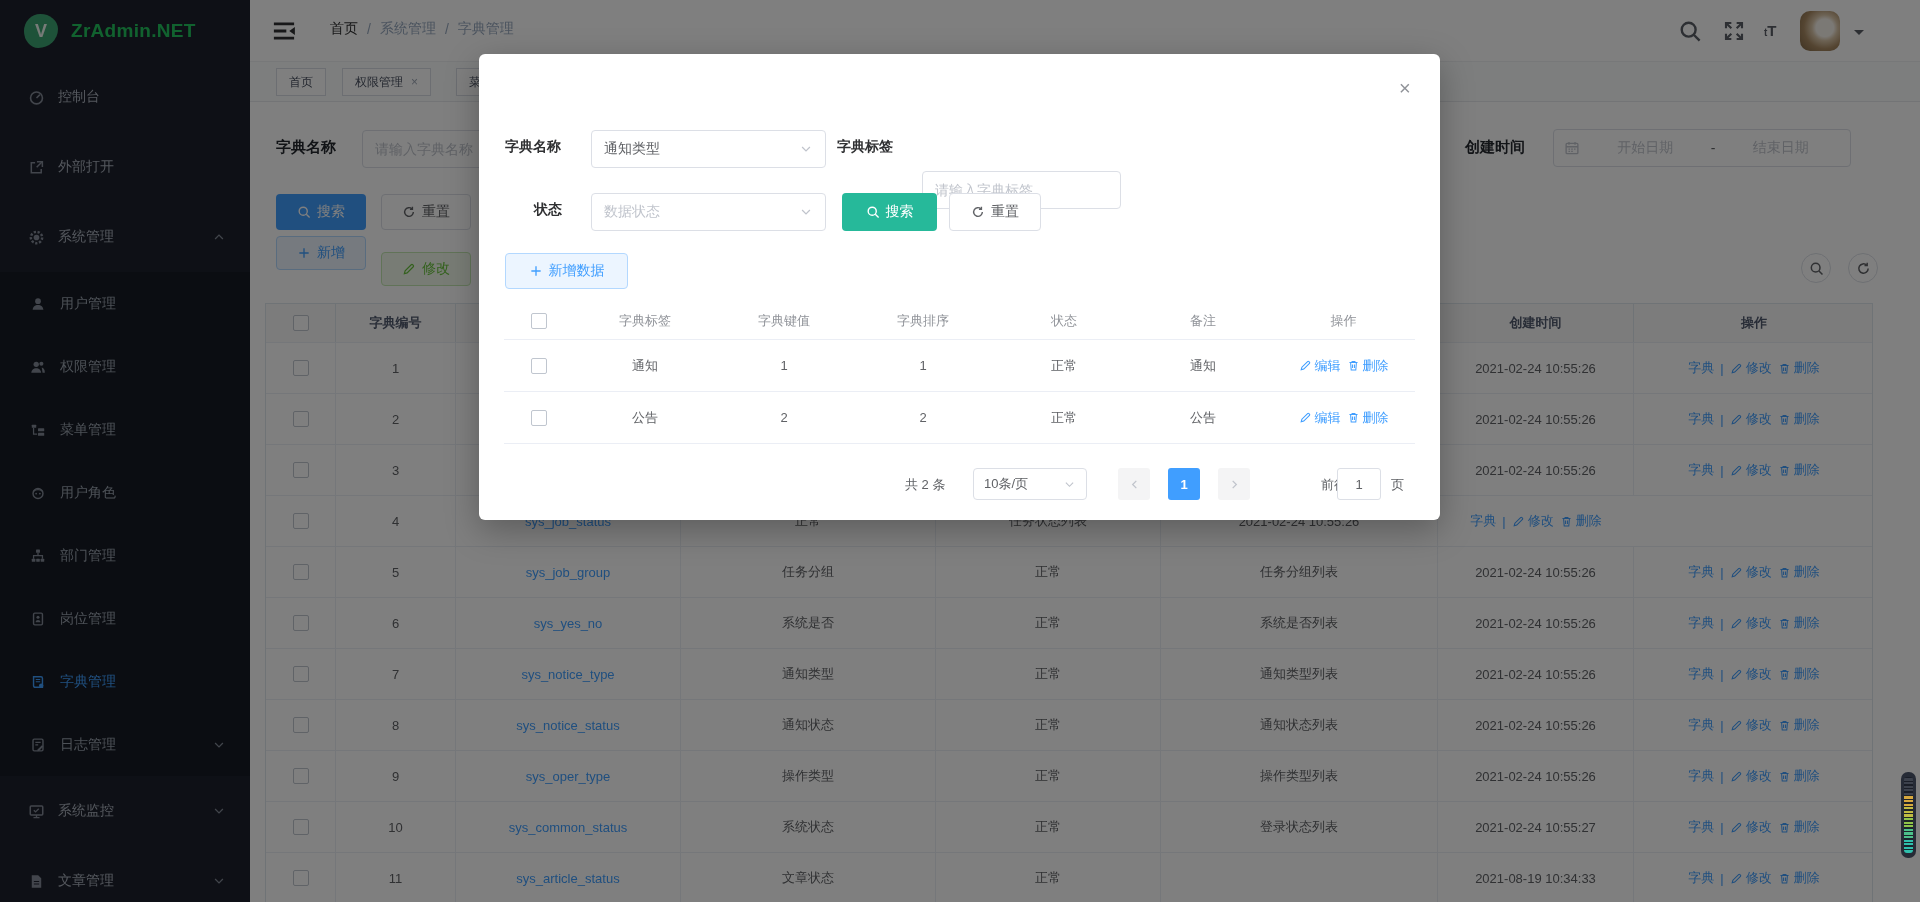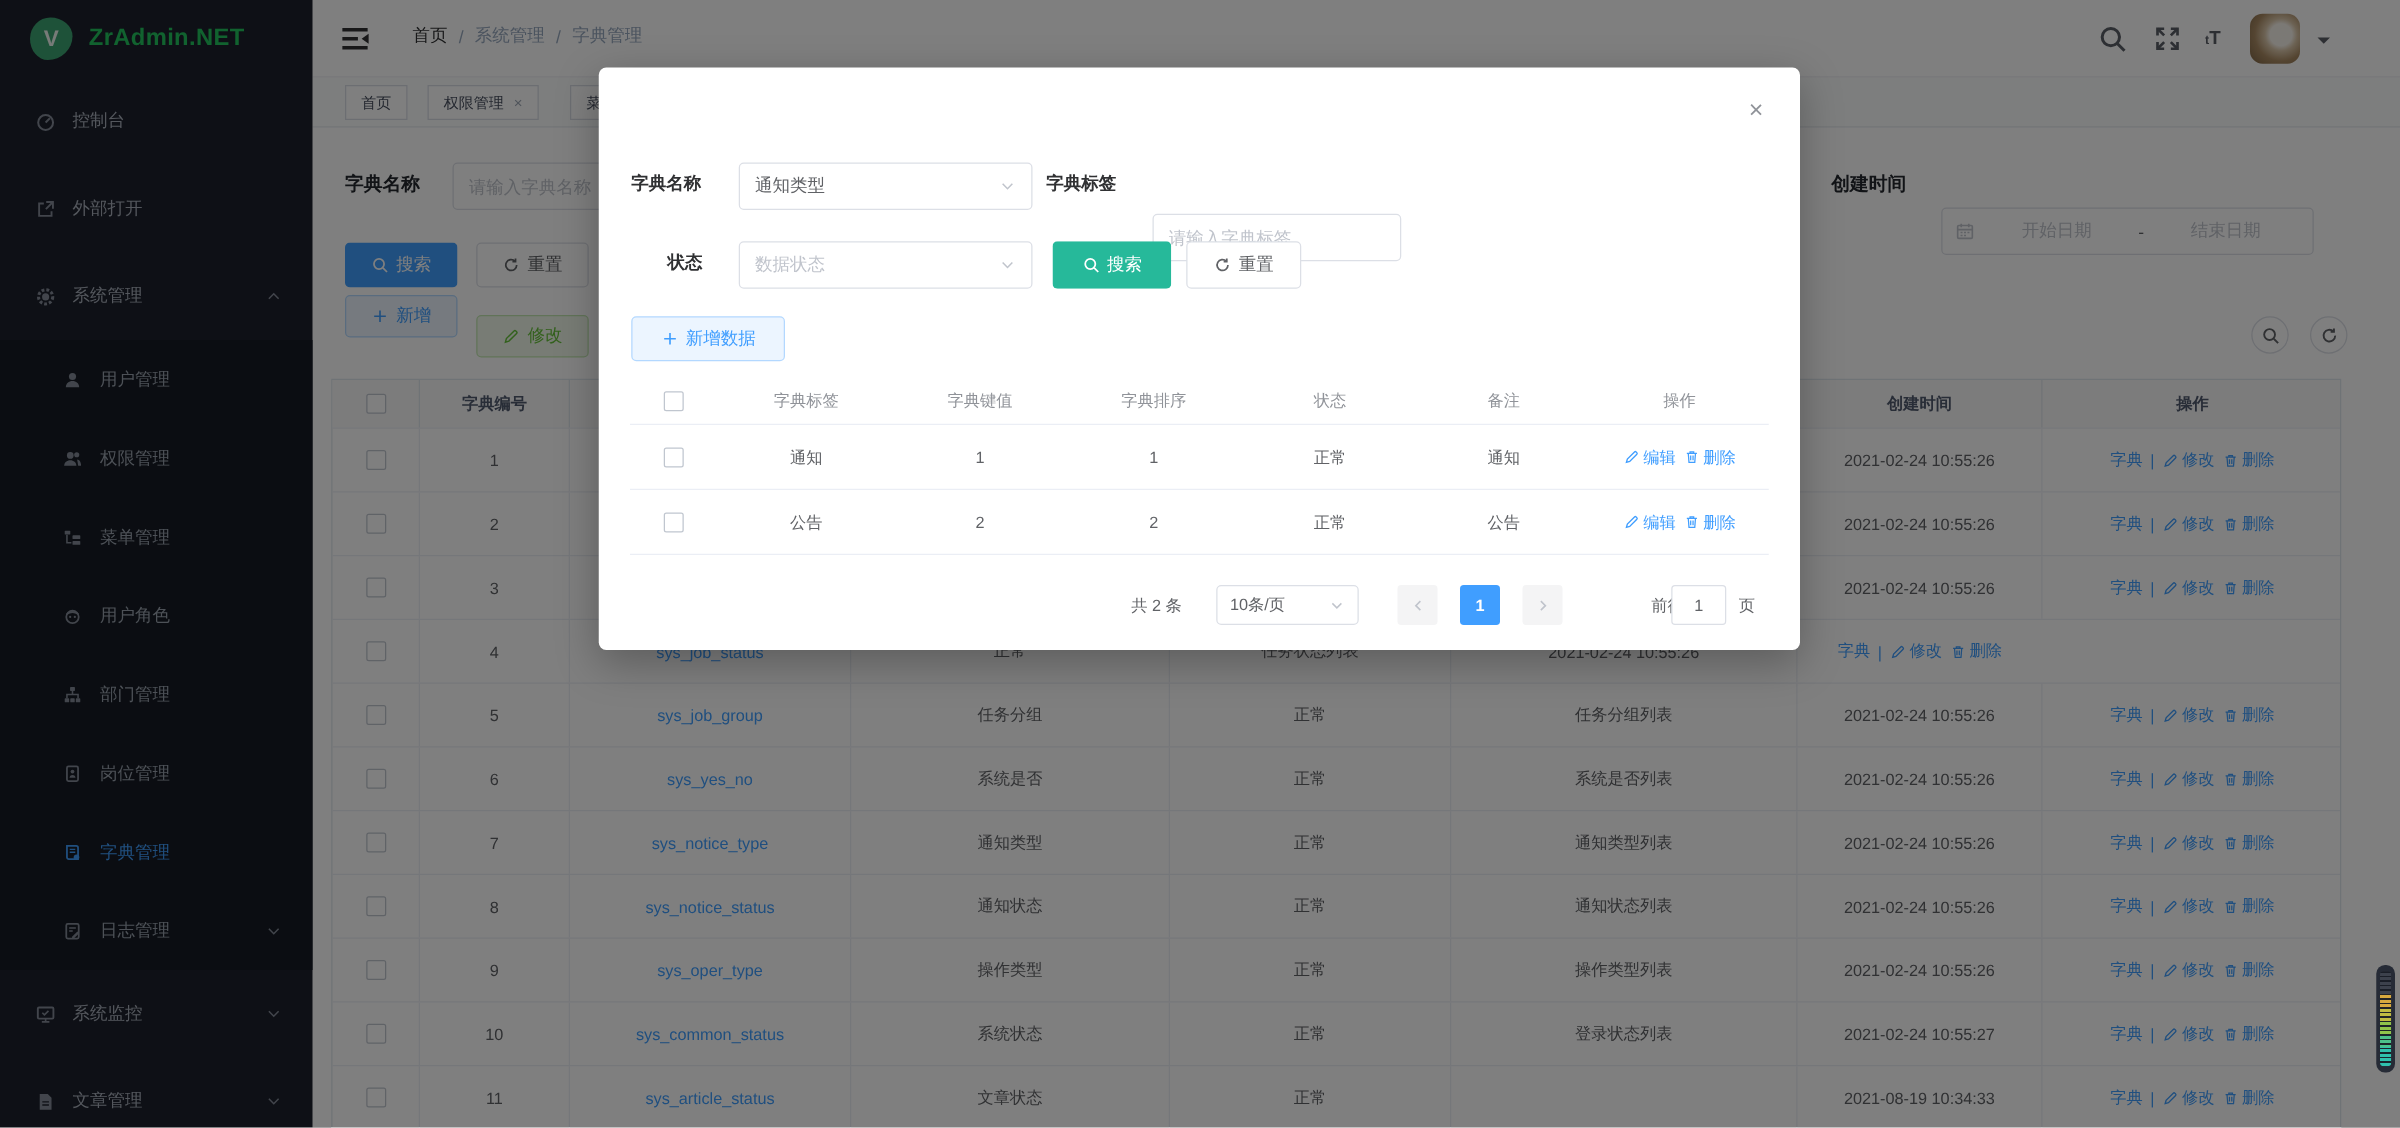--- a/index.html
+++ b/index.html
@@ -8,21 +8,21 @@
   svg.ic { display:inline-block; vertical-align:middle; }
 
   
   .sidebar { position:absolute; left:0; top:0; width:250px; height:902px; background:#1d212c; z-index:10; }
   .logo-row { height:62px; display:flex; align-items:center; padding-left:24px; gap:13px; }
   .logo-badge { width:34px; height:34px; background:#3da573; border-radius:48% 52% 58% 42% / 50% 44% 56% 50%; color:#eef7f1; font-weight:700; font-size:18px; display:flex; align-items:center; justify-content:center; }
   .logo-text { color:#22c55e; font-size:19px; font-weight:700; letter-spacing:.3px; }
   .m-item { height:70px; display:flex; align-items:center; padding-left:28px; gap:13px; color:#a8afbb; font-size:14px; position:relative; cursor:pointer; }
   .m-item .chev { position:absolute; right:24px; color:#8a919d; }
   .submenu { background:#161b24; }
-  .s-item { height:63px; display:flex; align-items:center; padding-left:50px; gap:14px; color:#9aa2ae; font-size:14px; position:relative; cursor:pointer; }
+  .s-item { height:63px; display:flex; align-items:center; padding-left:30px; gap:14px; color:#9aa2ae; font-size:14px; position:relative; cursor:pointer; }
   .s-item.active { color:#409eff; }
   .s-item .chev { position:absolute; right:24px; }
   .m-item .ic, .s-item .ic { color:#848b98; }
   .s-item.active .ic { color:#409eff; }
 
   
   .navbar { position:absolute; left:250px; top:0; width:1670px; height:62px; background:#fff; border-bottom:1px solid #eef0f3; z-index:5; }
   .burger { position:absolute; left:20px; top:17px; width:28px; height:28px; color:#303133; cursor:pointer; }
   .crumbs { position:absolute; left:80px; top:20px; font-size:14px; display:flex; gap:9px; align-items:center; }
   .crumb-first { color:#303133; }
@@ -36,21 +36,21 @@
 
   
   .tabbar { position:absolute; left:250px; top:62px; width:1670px; height:40px; background:#fbfcfd; border-bottom:1px solid #e6e9ed; z-index:4; }
   .tab { position:absolute; top:6px; height:28px; border:1px solid #d8dce5; background:#fff; font-size:12px; color:#495060; display:flex; align-items:center; padding:0 12px; gap:8px; cursor:pointer; }
   .tab-close { font-size:12px; color:#9ea7b4; line-height:1; cursor:pointer; }
 
   
   .flabel { position:absolute; font-size:15px; font-weight:700; color:#25292f; z-index:1; }
   .finput { position:absolute; height:38px; border:1px solid #dcdfe6; border-radius:4px; font-size:14px; color:#606266; padding:0 12px; outline:none; z-index:1; background:#fff; }
   .finput::placeholder { color:#c0c4cc; }
-  .daterange { position:absolute; left:1553px; top:129px; width:298px; height:38px; border:1px solid #dcdfe6; border-radius:4px; display:flex; align-items:center; padding:0 10px; gap:6px; z-index:1; background:#fff;margin-top:37px; }
+  .daterange { position:absolute; left:1553px; top:129px; width:298px; height:38px; border:1px solid #dcdfe6; border-radius:4px; display:flex; align-items:center; padding:0 10px; gap:6px; z-index:1; background:#fff; }
   .daterange .ph { flex:1; text-align:center; color:#c0c4cc; font-size:14px; }
   .daterange .dsep { color:#606266; font-size:14px; }
   .btn { position:absolute; border-radius:4px; font-size:14px; display:flex; align-items:center; justify-content:center; gap:6px; cursor:pointer; z-index:1; border:1px solid transparent; }
   .btn-primary { background:#409eff; color:#fff; }
   .btn-plain { background:#fff; border-color:#dcdfe6; color:#606266; }
   .btn-soft-blue { background:#ecf5ff; border-color:#b3d8ff; color:#409eff; }
   .btn-soft-green { background:#f0f9eb; border-color:#c2e7b0; color:#67c23a; }
   .circ { position:absolute; width:30px; height:30px; border-radius:50%; border:1px solid #dcdfe6; background:#fff; color:#606266; display:flex; align-items:center; justify-content:center; cursor:pointer; z-index:1; }
 
   

